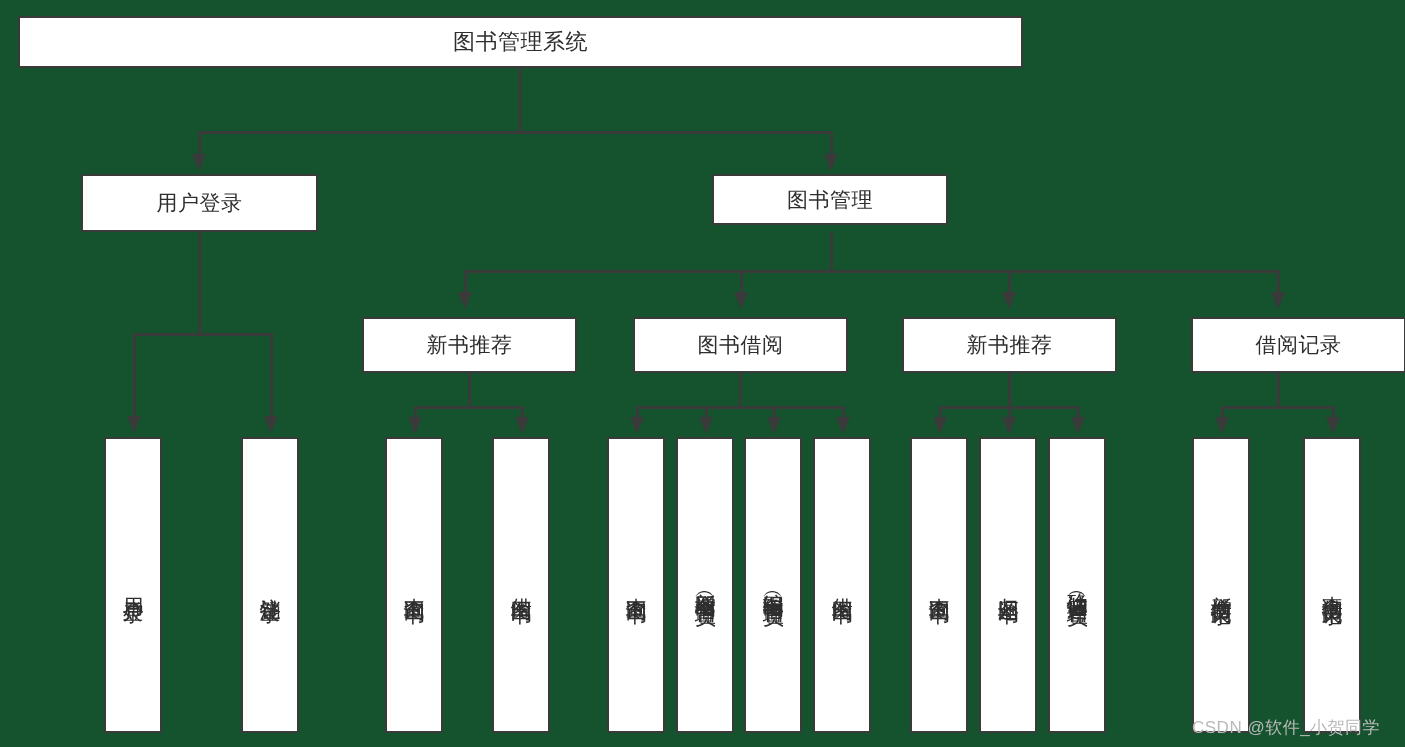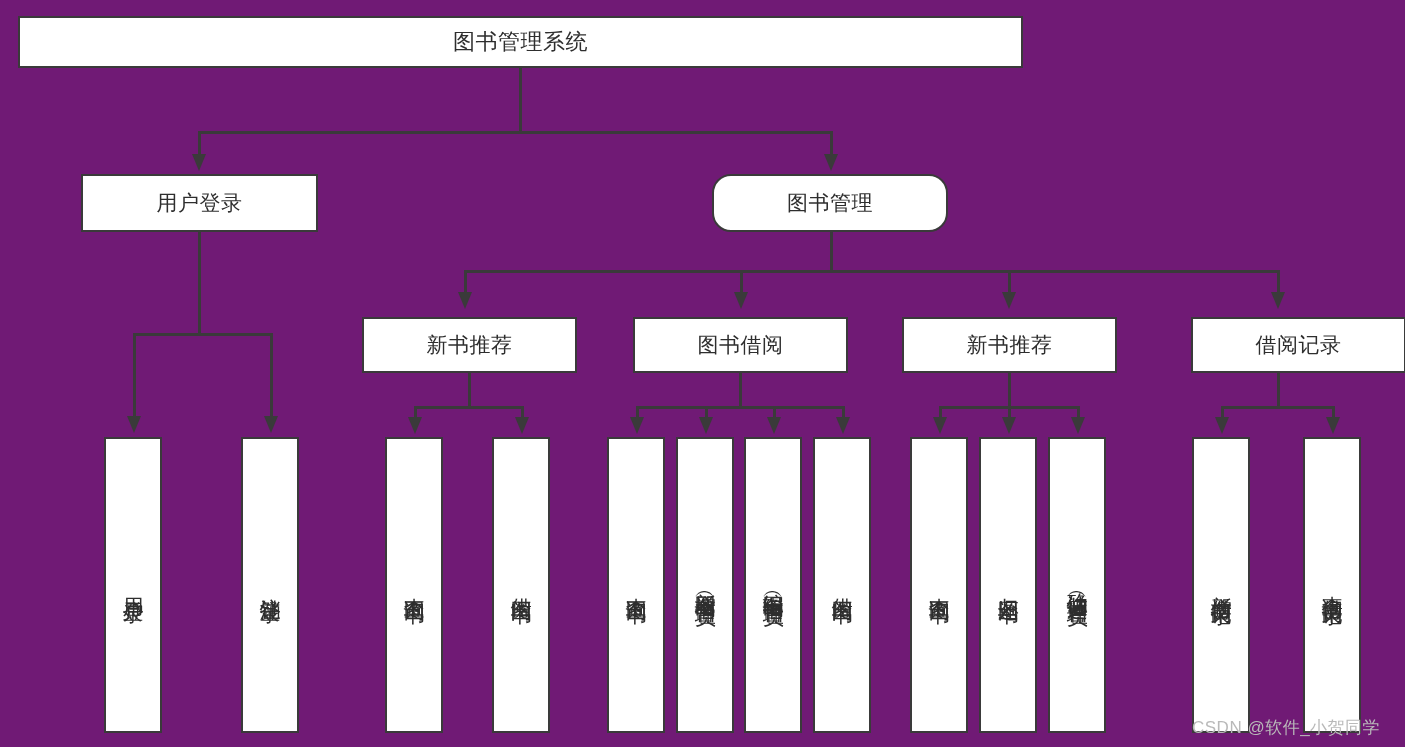--- a/index.html
+++ b/index.html
@@ -8,21 +8,21 @@
     background: #ffffff;
   }
   body {
     font-family: "Liberation Sans", "DejaVu Sans", sans-serif;
     color: #2b2b2b;
   }
   #canvas {
     position: relative;
     width: 1405px;
     height: 747px;
-    background: #701a75;
+    background: #14532d;
     overflow: hidden;
   }
   
   .node {
     position: absolute;
     box-sizing: border-box;
     background: #ffffff;
     border: 2.5px solid #3a3a3a;
     display: flex;
     align-items: center;
@@ -90,21 +90,21 @@
   <div class="ln h" style="left:198px; top:131px; width:634px;"></div>
 
   <div class="ln v" style="left:198px; top:131px; height:25px;"></div>
   <div class="arw" style="left:192px; top:154px;"></div>
   <div class="ln v" style="left:830px; top:131px; height:25px;"></div>
   <div class="arw" style="left:824px; top:154px;"></div>
 
   <div class="node h" style="left:81px; top:174px; width:237px; height:58px;">
     <span>用户登录</span>
   </div>
-  <div class="node h" style="left:712px; top:174px; width:236px; height:58px;border-radius:19px;">
+  <div class="node h" style="left:712px; top:174px; width:236px; height:51px;">
     <span>图书管理</span>
   </div>
 
   <div class="ln v" style="left:198px; top:232px; height:103px;"></div>
   <div class="ln h" style="left:133px; top:333px; width:139px;"></div>
   <div class="ln v" style="left:133px; top:333px; height:85px;"></div>
   <div class="arw" style="left:127px; top:416px;"></div>
   <div class="ln v" style="left:270px; top:333px; height:85px;"></div>
   <div class="arw" style="left:264px; top:416px;"></div>
 

